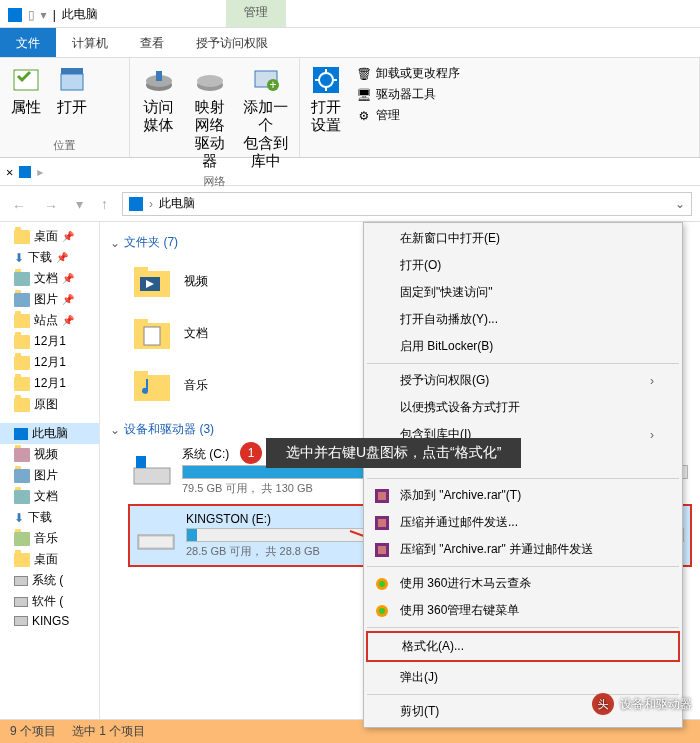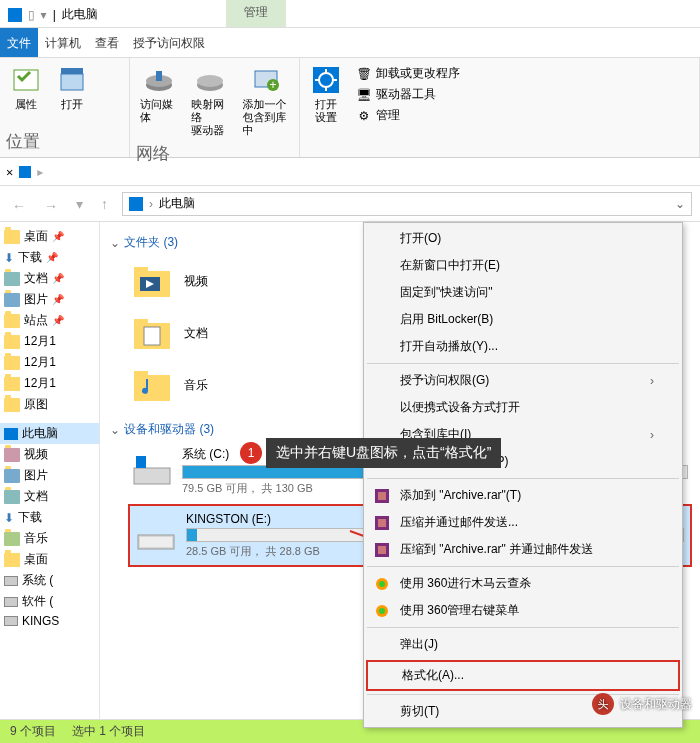--- a/index.html
+++ b/index.html
@@ -3,59 +3,59 @@
 <meta charset="utf-8">
 <style>
 *{box-sizing:border-box;margin:0;padding:0;font-family:"Microsoft YaHei","Segoe UI",sans-serif;font-size:12px}
 body{background:#fff;width:700px;height:743px;overflow:hidden;position:relative}
 .titlebar{height:28px;display:flex;align-items:flex-end;border-bottom:1px solid #ddd}
 .titlebar .left{display:flex;align-items:center;gap:6px;padding:4px 8px}
 .titlebar .tsv{width:14px;height:14px;background:#0078d7}
 .titlebar .left span{font-size:12px}
 .titlebar .mtab{margin-left:120px;background:#d9ead3;padding:6px 18px;color:#555}
 .ribbon-tabs{height:30px;display:flex;align-items:stretch;border-bottom:1px solid #ddd}
-.rtab{padding:7px 7px;color:#333;cursor:default}
+.rtab{padding:7px 16px;color:#333;cursor:default}
 .rtab.active{background:#1979ca;color:#fff}
 .ribbon{height:100px;border-bottom:1px solid #d0d0d0;display:flex;background:#f9f9f9}
 .rgrp{border-right:1px solid #e0e0e0;display:flex;flex-direction:column;justify-content:space-between;padding:4px 6px 2px}
 .rgrp-row{display:flex;gap:6px;align-items:flex-start}
 .rbtn{display:flex;flex-direction:column;align-items:center;gap:2px;padding:2px 4px;min-width:40px}
 .rbtn .ric{width:32px;height:32px;display:flex;align-items:center;justify-content:center}
-.rbtn span{font-size:11px;line-height:1.2}
-.rgrp-lbl{text-align:left;font-size:17px;color:#666;padding:2px 0}
+.rbtn span{font-size:15px;text-align:center;line-height:1.2}
+.rgrp-lbl{text-align:center;font-size:11px;color:#666;padding:2px 0}
 .mini{display:flex;align-items:center;gap:4px;padding:1px 4px;font-size:11px}
 .mini .ic{width:16px;height:16px;display:inline-flex;align-items:center;justify-content:center}
 .qat{height:28px;border-bottom:1px solid #ddd;display:flex;align-items:center;padding:0 6px;gap:6px}
 .addr{height:36px;border-bottom:1px solid #ddd;display:flex;align-items:center;padding:0 8px;gap:10px}
 .addr .navbtn{color:#aaa;font-size:14px;padding:2px 4px}
 .addr .pathbox{flex:1;border:1px solid #ccc;height:24px;display:flex;align-items:center;padding:0 6px;gap:6px}
 .addr .pathbox .dd{margin-left:auto;color:#666}
 .body{display:flex;height:calc(743px - 28px - 30px - 100px - 28px - 36px - 24px)}
 .tree{width:100px;border-right:1px solid #e5e5e5;overflow:hidden;padding-top:4px}
-.titem{display:flex;align-items:center;gap:4px;padding:2px 4px;white-space:nowrap}
+.titem{display:flex;align-items:center;gap:4px;padding:2px 14px;white-space:nowrap}
 .titem.sel{background:#cde8ff}
 .fldr{width:16px;height:14px;background:#ffd86b;border-radius:1px;display:inline-block;position:relative}
 .fldr::before{content:"";position:absolute;top:-3px;left:1px;width:6px;height:3px;background:#ffd86b;border-radius:1px 1px 0 0}
 .pin{color:#888;font-size:10px}
 .main{flex:1;padding:8px 8px 0 10px;overflow:hidden}
 .sect{color:#1a5fb4;padding:4px 0;display:flex;align-items:center;gap:4px}
 .sect .chev{color:#666}
 .iteml{display:flex;align-items:center;gap:12px;padding:6px 4px;margin-left:18px}
 .iteml .bic{width:40px;height:40px;display:flex;align-items:center;justify-content:center}
 .drive{margin-left:18px;padding:4px;display:flex;gap:10px;align-items:center}
 .drive.selbox{border:2px solid #d93025;padding:6px;margin-top:4px;background:#cde8ff}
 .drive .dic{width:40px;height:34px}
 .drive .dinfo{flex:1}
 .drive .bar{height:14px;border:1px solid #bbb;margin:2px 0;background:#eee;position:relative}
 .drive .bar .fill{height:100%;background:#26a0da}
 .drive .sub{color:#6a6a6a;font-size:11px}
-.status{position:absolute;bottom:0;left:0;right:0;height:24px;border-top:1px solid #ddd;display:flex;align-items:center;padding:0 10px;gap:16px;font-size:11px;color:#444;background:#bef264}
+.status{position:absolute;bottom:0;left:0;right:0;height:24px;border-top:1px solid #ddd;display:flex;align-items:center;padding:0 10px;gap:16px;font-size:11px;color:#444;background:#fdba74}
 .annot{position:absolute;top:438px;left:240px;display:flex;align-items:center;gap:4px;z-index:5}
 .annot .num{width:22px;height:22px;border-radius:50%;background:#d93025;color:#fff;display:flex;align-items:center;justify-content:center;font-size:12px}
-.annot .cap{background:#3a3a3a;color:#fff;padding:6px 10px;font-size:14px}
+.annot .cap{background:#3a3a3a;color:#fff;padding:6px 20px;font-size:14px}
 .ctx{position:absolute;top:222px;left:363px;width:320px;background:#f4f4f4;border:1px solid #bcbcbc;box-shadow:2px 2px 6px rgba(0,0,0,.25);padding:2px;z-index:4}
 .citem{padding:5px 26px 5px 34px;display:flex;align-items:center;position:relative;font-size:12px}
 .citem .cm-ic{position:absolute;left:8px;width:16px;height:16px;display:flex;align-items:center;justify-content:center}
 .citem .arr{margin-left:auto;color:#666}
 .csep{height:1px;background:#d0d0d0;margin:3px 1px}
 .citem.hl{border:2px solid #d93025;margin:2px 0}
 .arrow-line{position:absolute;top:530px;left:350px;width:100px;height:2px;background:#d93025;z-index:3;transform:rotate(20deg);transform-origin:left}
 .wm{position:absolute;right:8px;bottom:28px;display:flex;align-items:center;gap:6px;z-index:6;color:#fff;text-shadow:0 0 3px rgba(0,0,0,.9);font-size:14px}
 .wm .av{width:22px;height:22px;border-radius:50%;background:#c0392b;display:flex;align-items:center;justify-content:center;color:#fff;font-size:11px}
 svg{display:block}
@@ -278,21 +278,21 @@
       </div>
     <div class="titem">
         <span style="width:14px;height:10px;background:#ccc;border:1px solid #888"></span>
         <span>KINGS</span>
       </div>
   </div>
 
   <div class="main">
     <div class="sect">
         <span class="chev">⌄</span>
-        <span>文件夹 (3)</span>
+        <span>文件夹 (7)</span>
       </div>
     <div class="iteml">
       <div class="bic">
           <svg width="40" height="36">
             <rect x="2" y="8" width="36" height="26" fill="#ffd86b"></rect>
             <rect x="2" y="4" width="14" height="6" fill="#ffd86b"></rect>
             <rect x="8" y="14" width="20" height="14" fill="#2a5b8b"></rect>
             <polygon points="14,17 14,25 22,21" fill="#fff"></polygon>
           </svg>
         </div>
@@ -364,33 +364,33 @@
 </div>
 
 <div class="annot">
   <div class="num">1</div>
   <div class="cap">选中并右键U盘图标，点击“格式化”</div>
 </div>
 <div class="arrow-line"></div>
 
 <div class="ctx">
   <div class="citem">
+      <span>在新窗口中打开(E)</span>
+    </div>
+  <div class="citem">
       <span>打开(O)</span>
     </div>
   <div class="citem">
-      <span>在新窗口中打开(E)</span>
-    </div>
-  <div class="citem">
       <span>固定到"快速访问"</span>
     </div>
   <div class="citem">
+      <span>打开自动播放(Y)...</span>
+    </div>
+  <div class="citem">
       <span>启用 BitLocker(B)</span>
-    </div>
-  <div class="citem">
-      <span>打开自动播放(Y)...</span>
     </div>
   <div class="csep"></div>
   <div class="citem">
       <span>授予访问权限(G)</span>
       <span class="arr">›</span>
     </div>
   <div class="citem">
       <span>以便携式设备方式打开</span>
     </div>
   <div class="citem">
@@ -441,25 +441,25 @@
   <div class="citem">
       <span class="cm-ic">
         <svg width="14" height="14">
           <circle cx="7" cy="7" r="6" fill="#f90"></circle>
           <circle cx="7" cy="7" r="3" fill="#3c3"></circle>
         </svg>
       </span>
       <span>使用 360管理右键菜单</span>
     </div>
   <div class="csep"></div>
-  <div class="citem">
-      <span>弹出(J)</span>
-    </div>
   <div class="citem hl">
       <span>格式化(A)...</span>
+    </div>
+  <div class="citem">
+      <span>弹出(J)</span>
     </div>
   <div class="csep"></div>
   <div class="citem">
       <span>剪切(T)</span>
     </div>
 
 </div>
 
 <div class="wm">
   <div class="av">头</div>

